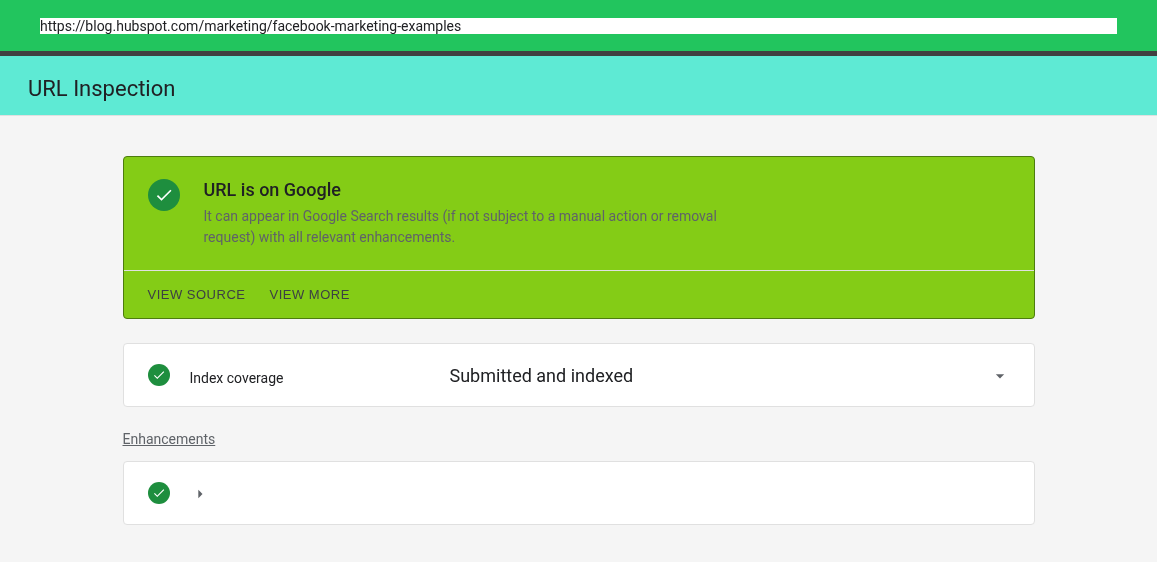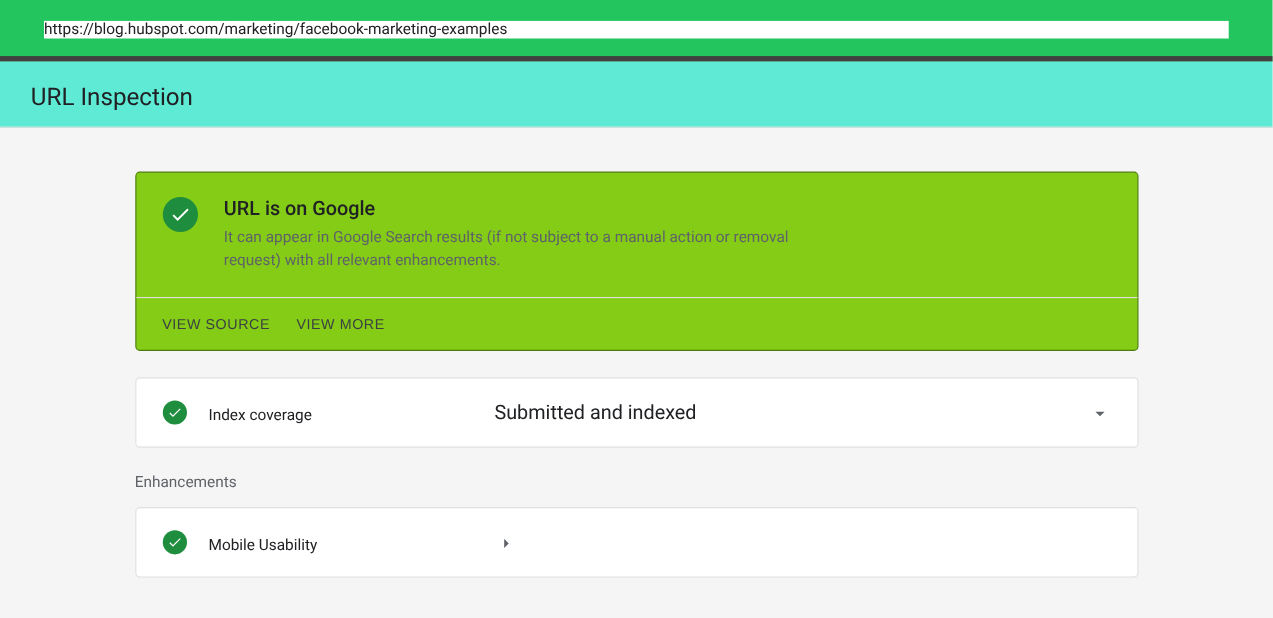--- a/index.html
+++ b/index.html
@@ -18,21 +18,21 @@
     .card-desc { font-size: 14px; color: #5f6368; line-height: 1.5; max-width: 560px; }
     .card-actions { border-top: 1px solid #e0e0e0; padding: 16px 24px; display: flex; gap: 24px; }
     .action-btn { background: none; border: none; color: #3c4043; font-size: 13px; font-weight: 500; letter-spacing: 0.5px; cursor: pointer; font-family: Liberation Sans, sans-serif; }
     .row-card { background: #fff; border: 1px solid #e0e0e0; border-radius: 4px; padding: 20px 24px; display: flex; align-items: flex-end; gap: 20px; margin-bottom: 24px; cursor: pointer; }
     .check-icon-sm { width: 22px; height: 22px; border-radius: 50%; background: #1e8e3e; display: flex; align-items: center; justify-content: center; flex-shrink: 0; }
     .check-icon-sm svg { width: 14px; height: 14px; fill: #fff; }
     .row-label { font-size: 14px; color: #202124; width: 240px; }
     .row-value { font-size: 18px; color: #202124; flex: 1; }
     .row-chevron { color: #5f6368; display: flex; align-items: center; }
     .row-chevron svg { width: 20px; height: 20px; fill: #5f6368; }
-    .section-title { font-size: 14px; color: #5f6368; margin: 0 0 14px 0; }
+    .section-title { font-size: 14px; color: #5f6368; margin: 0 0 14px 0; text-decoration: underline; }
   </style>
 </head>
 <body>
 
 <div class="url-bar">
   <input class="url-input" type="text" value="https://blog.hubspot.com/marketing/facebook-marketing-examples" style="">
 </div>
 
 <div class="page-header">
   <h1 class="page-title">URL Inspection</h1>
@@ -74,21 +74,20 @@
   </div>
 
   <div class="section-title">Enhancements</div>
 
   <div class="row-card">
     <div class="check-icon-sm">
       <svg viewBox="0 0 24 24">
           <path d="M9 16.17L4.83 12l-1.42 1.41L9 19 21 7l-1.41-1.41z"></path>
         </svg>
     </div>
-    <div class="row-label">Mobile Usability</div>
     <div class="row-chevron">
       <svg viewBox="0 0 24 24">
           <path d="M10 17l5-5-5-5v10z"></path>
         </svg>
     </div>
   </div>
 
 </div>
 
 </body></html>

